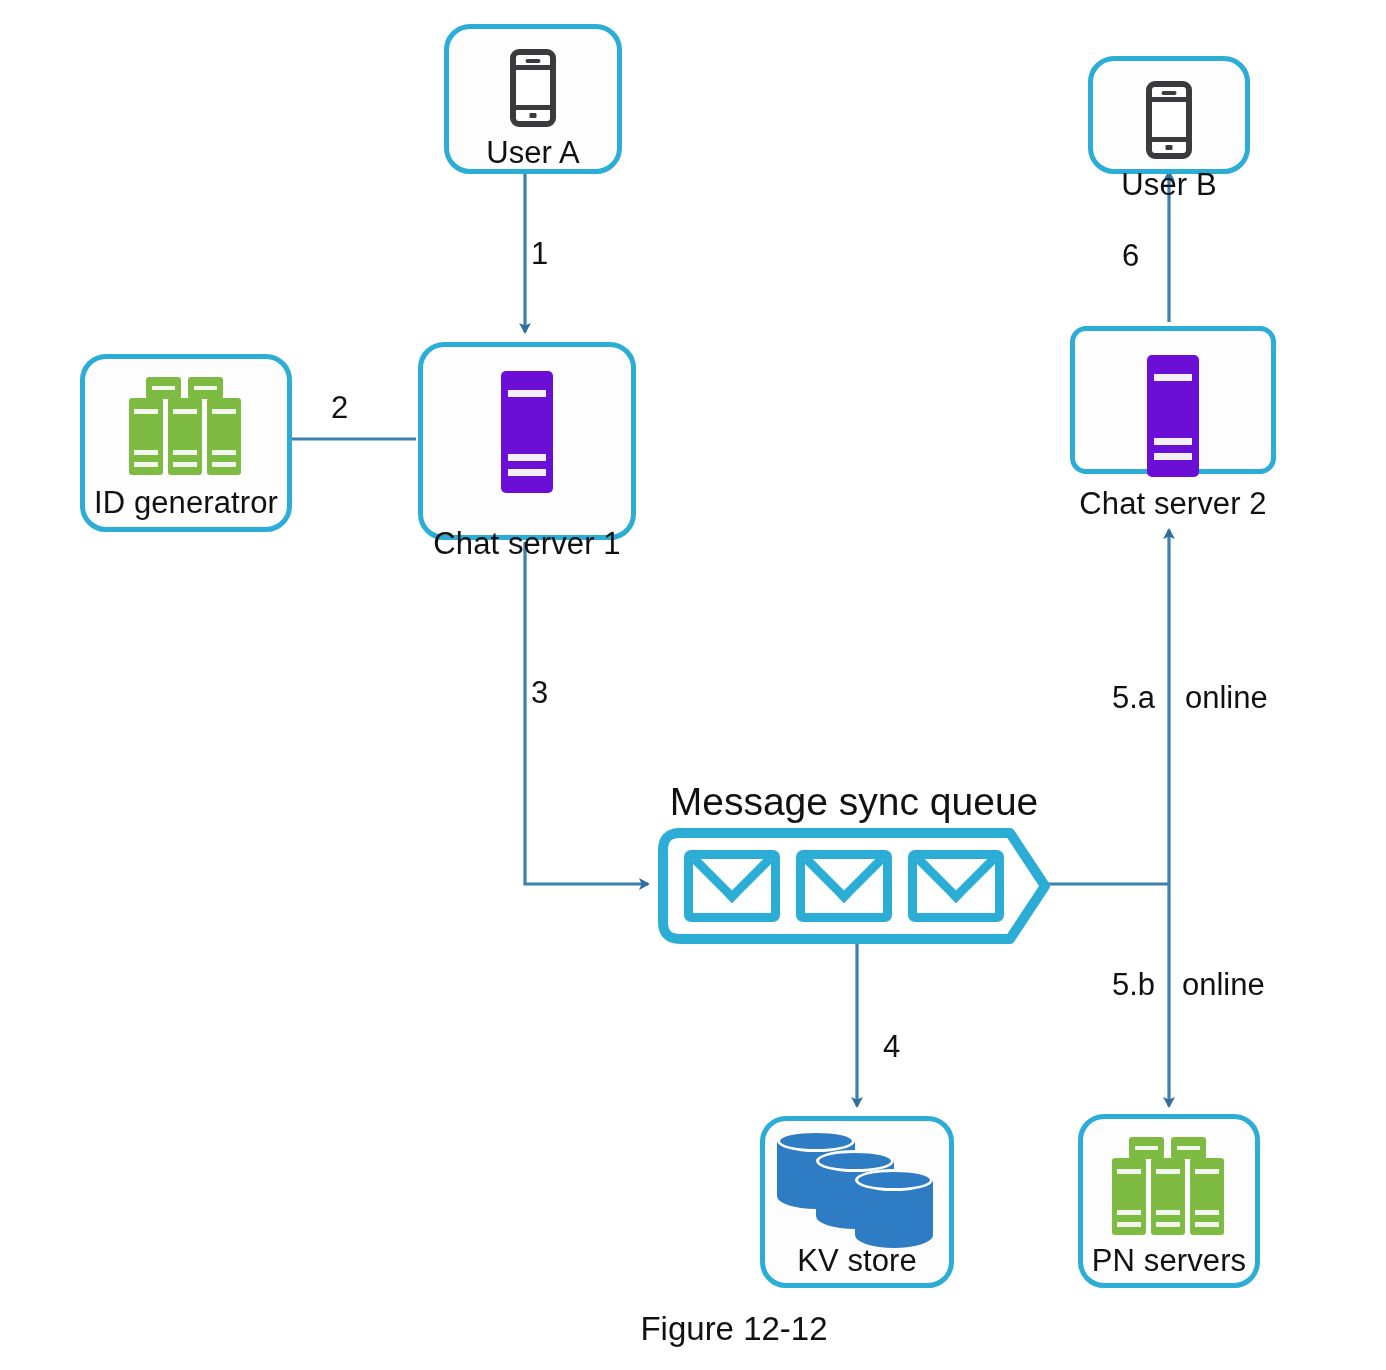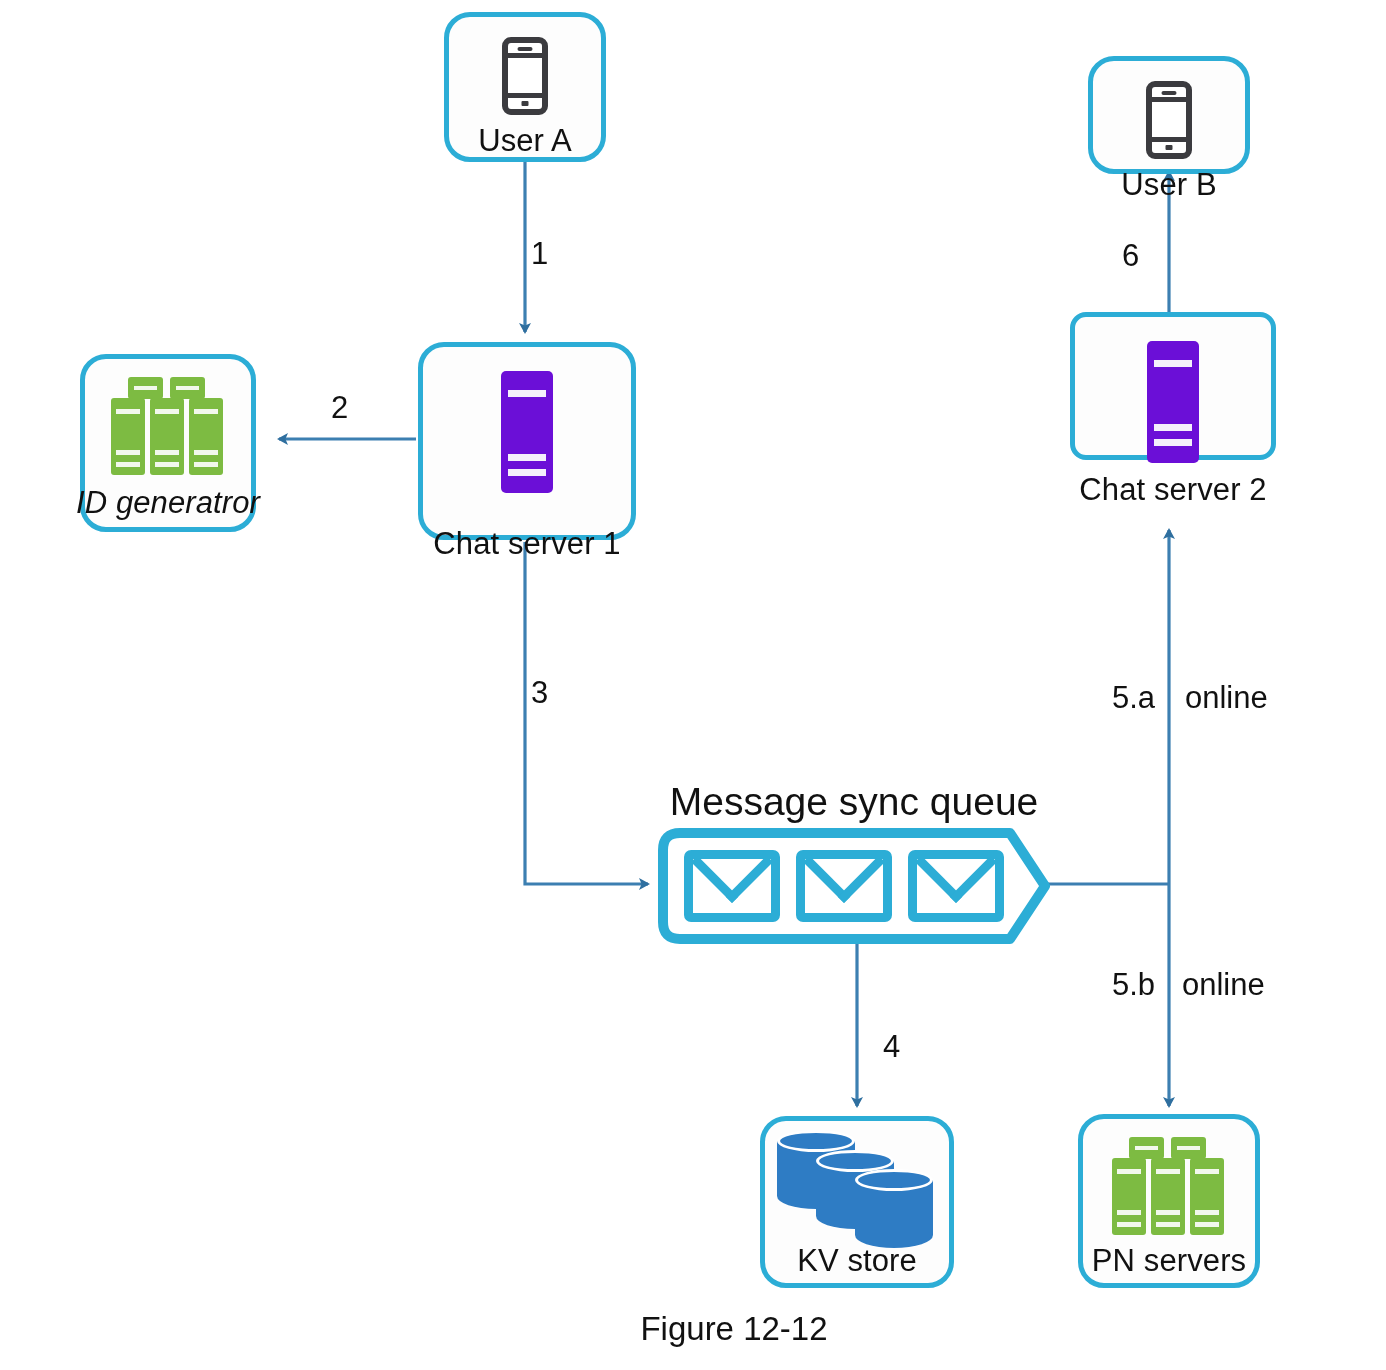--- a/index.html
+++ b/index.html
@@ -304,41 +304,41 @@
   <div class="edge-label" style="left:883px; top:1031px;">4</div>
 
   <div class="edge-label" style="left:1112px; top:682px;">5.a</div>
   <div class="edge-label" style="left:1185px; top:682px;">online</div>
 
   <div class="edge-label" style="left:1112px; top:969px;">5.b</div>
   <div class="edge-label" style="left:1182px; top:969px;">online</div>
 
   <div class="edge-label" style="left:1122px; top:240px;">6</div>
 
-  <div class="node" style="left:444px; top:12px; width:162px; height:150px;">
+  <div class="node" style="left:444px; top:24px; width:178px; height:150px;">
     <div class="node-icon" style="top:20px;">
       <div class="phone">
         <div class="phone-line-top"></div>
         <div class="phone-line-bot"></div>
       </div>
     </div>
     <div class="node-label" style="top:108px;">User A</div>
   </div>
 
   <div class="node" style="left:1088px; top:12px; width:162px; height:118px;margin-top:44px;">
     <div class="node-icon" style="top:20px;">
       <div class="phone">
         <div class="phone-line-top"></div>
         <div class="phone-line-bot"></div>
       </div>
     </div>
     <div class="node-label" style="top:108px;">User B</div>
   </div>
 
-  <div class="node" style="left:80px; top:354px; width:176px; height:178px;font-style:italic;">
+  <div class="node" style="left:80px; top:354px; width:212px; height:178px;">
     <div class="node-icon" style="top:18px;">
       <div class="grack">
         <div class="top-unit tu1"></div>
         <div class="top-unit tu2"></div>
         <div class="tower t1"></div>
         <div class="tower t2"></div>
         <div class="tower t3"></div>
       </div>
     </div>
     <div class="node-label" style="top:128px;">ID generatror</div>
@@ -348,21 +348,21 @@
     <div class="node-icon" style="top:24px;">
       <div class="pserver">
           <i class="s1"></i>
           <i class="s2"></i>
           <i class="s3"></i>
         </div>
     </div>
     <div class="node-label" style="top:157px;margin-top:24px;">Chat server 1</div>
   </div>
 
-  <div class="node" style="left:1070px; top:312px; width:206px; height:148px;border-radius:16px;">
+  <div class="node" style="left:1070px; top:326px; width:206px; height:148px;border-radius:16px;">
     <div class="node-icon" style="top:24px;">
       <div class="pserver">
           <i class="s1"></i>
           <i class="s2"></i>
           <i class="s3"></i>
         </div>
     </div>
     <div class="node-label" style="top:157px;">Chat server 2</div>
   </div>
 

